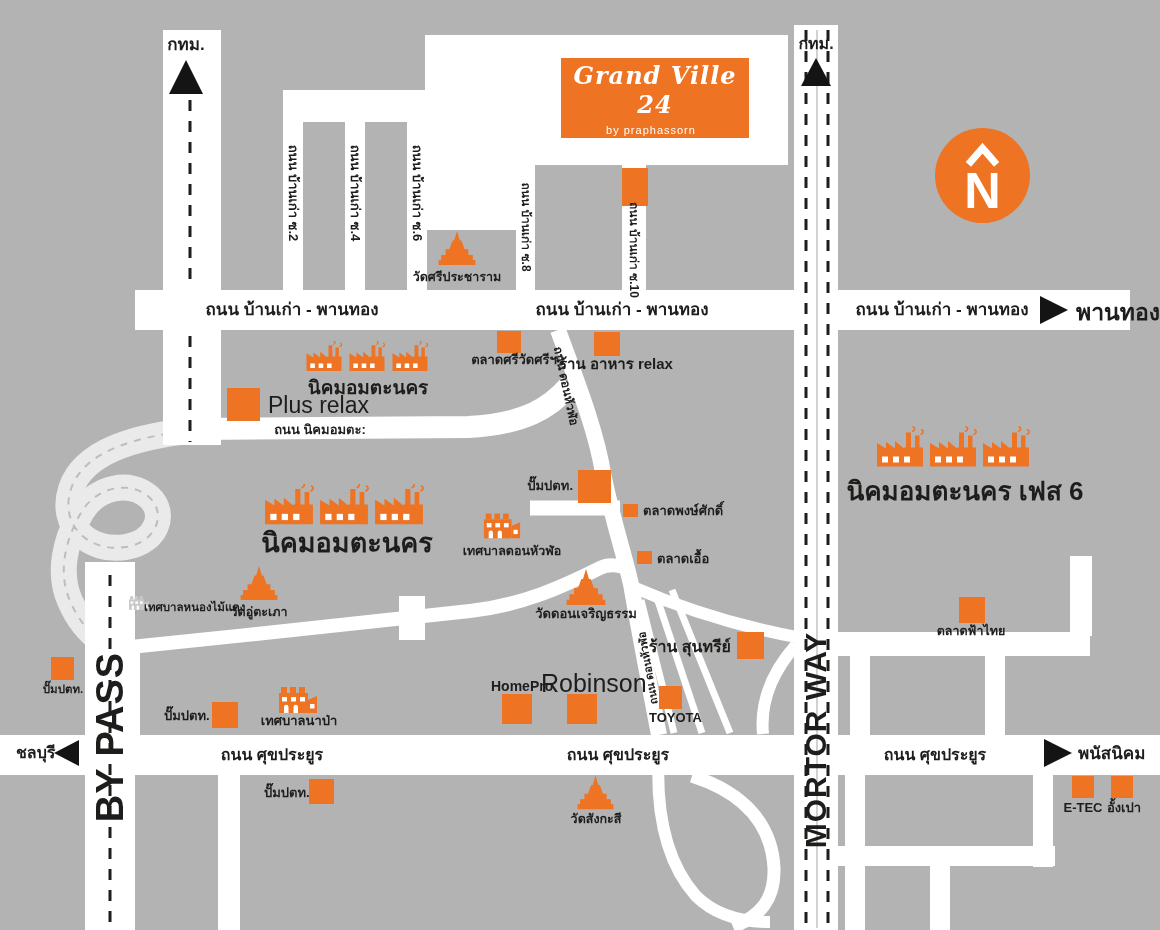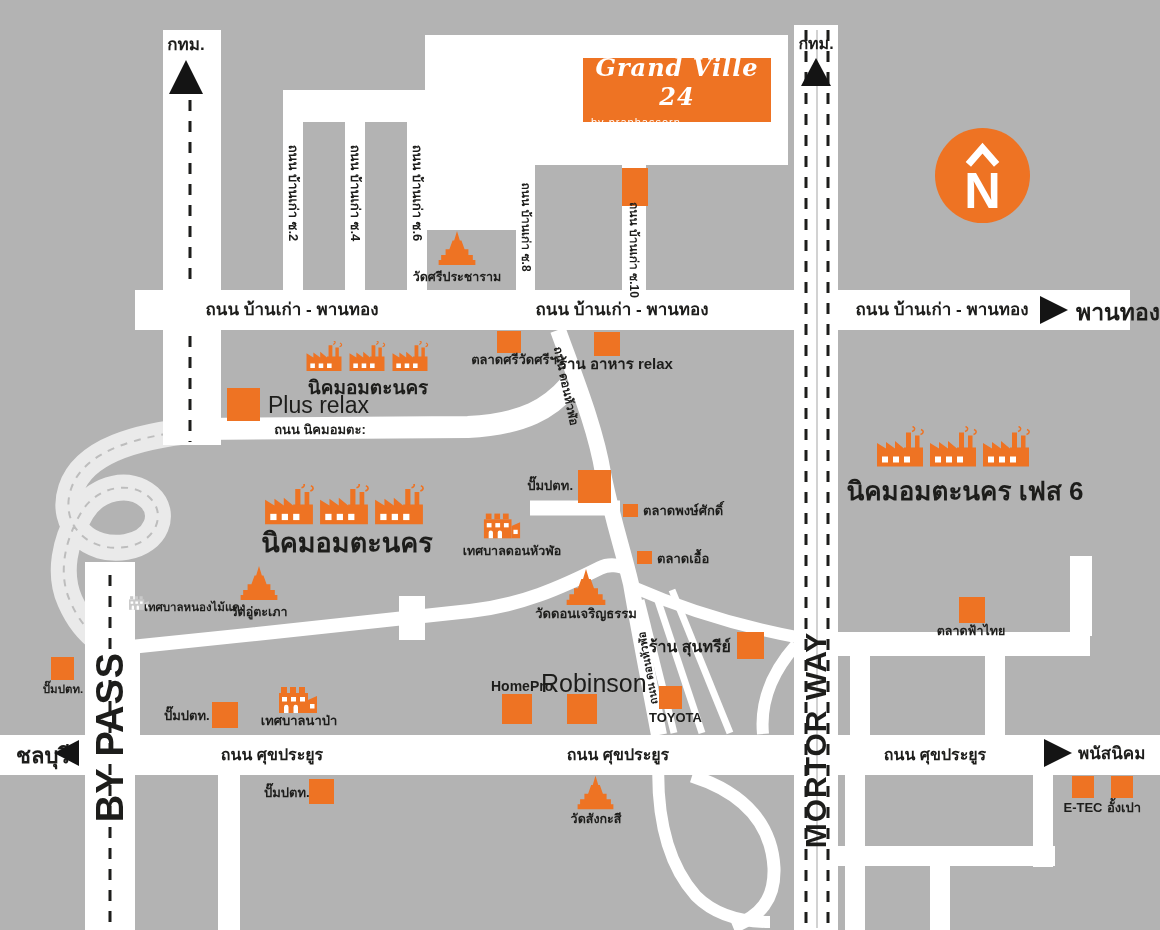--- a/index.html
+++ b/index.html
@@ -14,26 +14,26 @@
   .rot90{transform:translate(-50%,-50%) rotate(90deg)}
   .rotm90{transform:translate(-50%,-50%) rotate(-90deg)}
   .marker{position:absolute;background:#ee7323;z-index:4}
   .icon{position:absolute;color:#ee7323;z-index:4}
   .icon svg{display:block;width:100%;height:100%}
   .tri{position:absolute;width:0;height:0;z-index:5}
   .tri-up{border-left:17px solid transparent;border-right:17px solid transparent;border-bottom:34px solid #141414}
   .tri-up-s{border-left:15px solid transparent;border-right:15px solid transparent;border-bottom:28px solid #141414}
   .tri-right{border-top:14px solid transparent;border-bottom:14px solid transparent;border-left:28px solid #141414}
   .tri-left{border-top:13px solid transparent;border-bottom:13px solid transparent;border-right:25px solid #141414}
-  .logo{position:absolute;left:583px;top:58px;width:188px;height:64px;background:#ee7323;z-index:6;
+  .logo{position:absolute;left:561px;top:58px;width:188px;height:80px;background:#ee7323;z-index:6;
         display:flex;flex-direction:column;justify-content:center;padding:4px 8px}
   .logo-title{font-family:"DejaVu Serif","Liberation Serif",serif;font-style:italic;font-weight:bold;
         color:#fff;font-size:24px;text-align:center;letter-spacing:1px}
   .logo-rule{height:2px;background:#fff;margin:3px 6px 2px}
-  .logo-sub{color:#fff;font-size:11px;text-align:left;padding-right:8px;letter-spacing:1px}
+  .logo-sub{color:#fff;font-size:11px;text-align:center;padding-right:8px;letter-spacing:1px}
   .compass{position:absolute;left:935px;top:128px;width:95px;height:95px;z-index:6}
 </style>
 </head>
 <body>
 
 <div class="map">
 
   <svg width="0" height="0" style="position:absolute">
     <defs>
       <symbol id="ic-factory" viewBox="0 0 100 78">
@@ -133,21 +133,21 @@
 
   <div class="lbl ctr" style="left:186px;top:36px;font-size:17px">กทม.</div>
   <div class="tri tri-up" style="left:169px;top:60px"></div>
 
   <div class="lbl ctr" style="left:816px;top:36px;font-size:16px">กทม.</div>
   <div class="tri tri-up-s" style="left:801px;top:58px"></div>
 
   <div class="tri tri-right" style="left:1040px;top:296px"></div>
   <div class="lbl" style="left:1076px;top:301px;font-size:23px">พานทอง</div>
 
-  <div class="lbl" style="left:16px;top:745px;font-size:22px">ชลบุรี</div>
+  <div class="lbl" style="left:16px;top:745px;font-size:16px">ชลบุรี</div>
   <div class="tri tri-left" style="left:54px;top:740px"></div>
 
   <div class="tri tri-right" style="left:1044px;top:739px"></div>
   <div class="lbl" style="left:1078px;top:745px;font-size:17px">พนัสนิคม</div>
 
   <div class="lbl ctrv" style="left:292px;top:309px;font-size:17px">ถนน บ้านเก่า - พานทอง</div>
   <div class="lbl ctrv" style="left:622px;top:309px;font-size:17px">ถนน บ้านเก่า - พานทอง</div>
   <div class="lbl ctrv" style="left:942px;top:309px;font-size:17px">ถนน บ้านเก่า - พานทอง</div>
 
   <div class="lbl ctrv" style="left:272px;top:755px;font-size:16px">ถนน ศุขประยูร</div>

